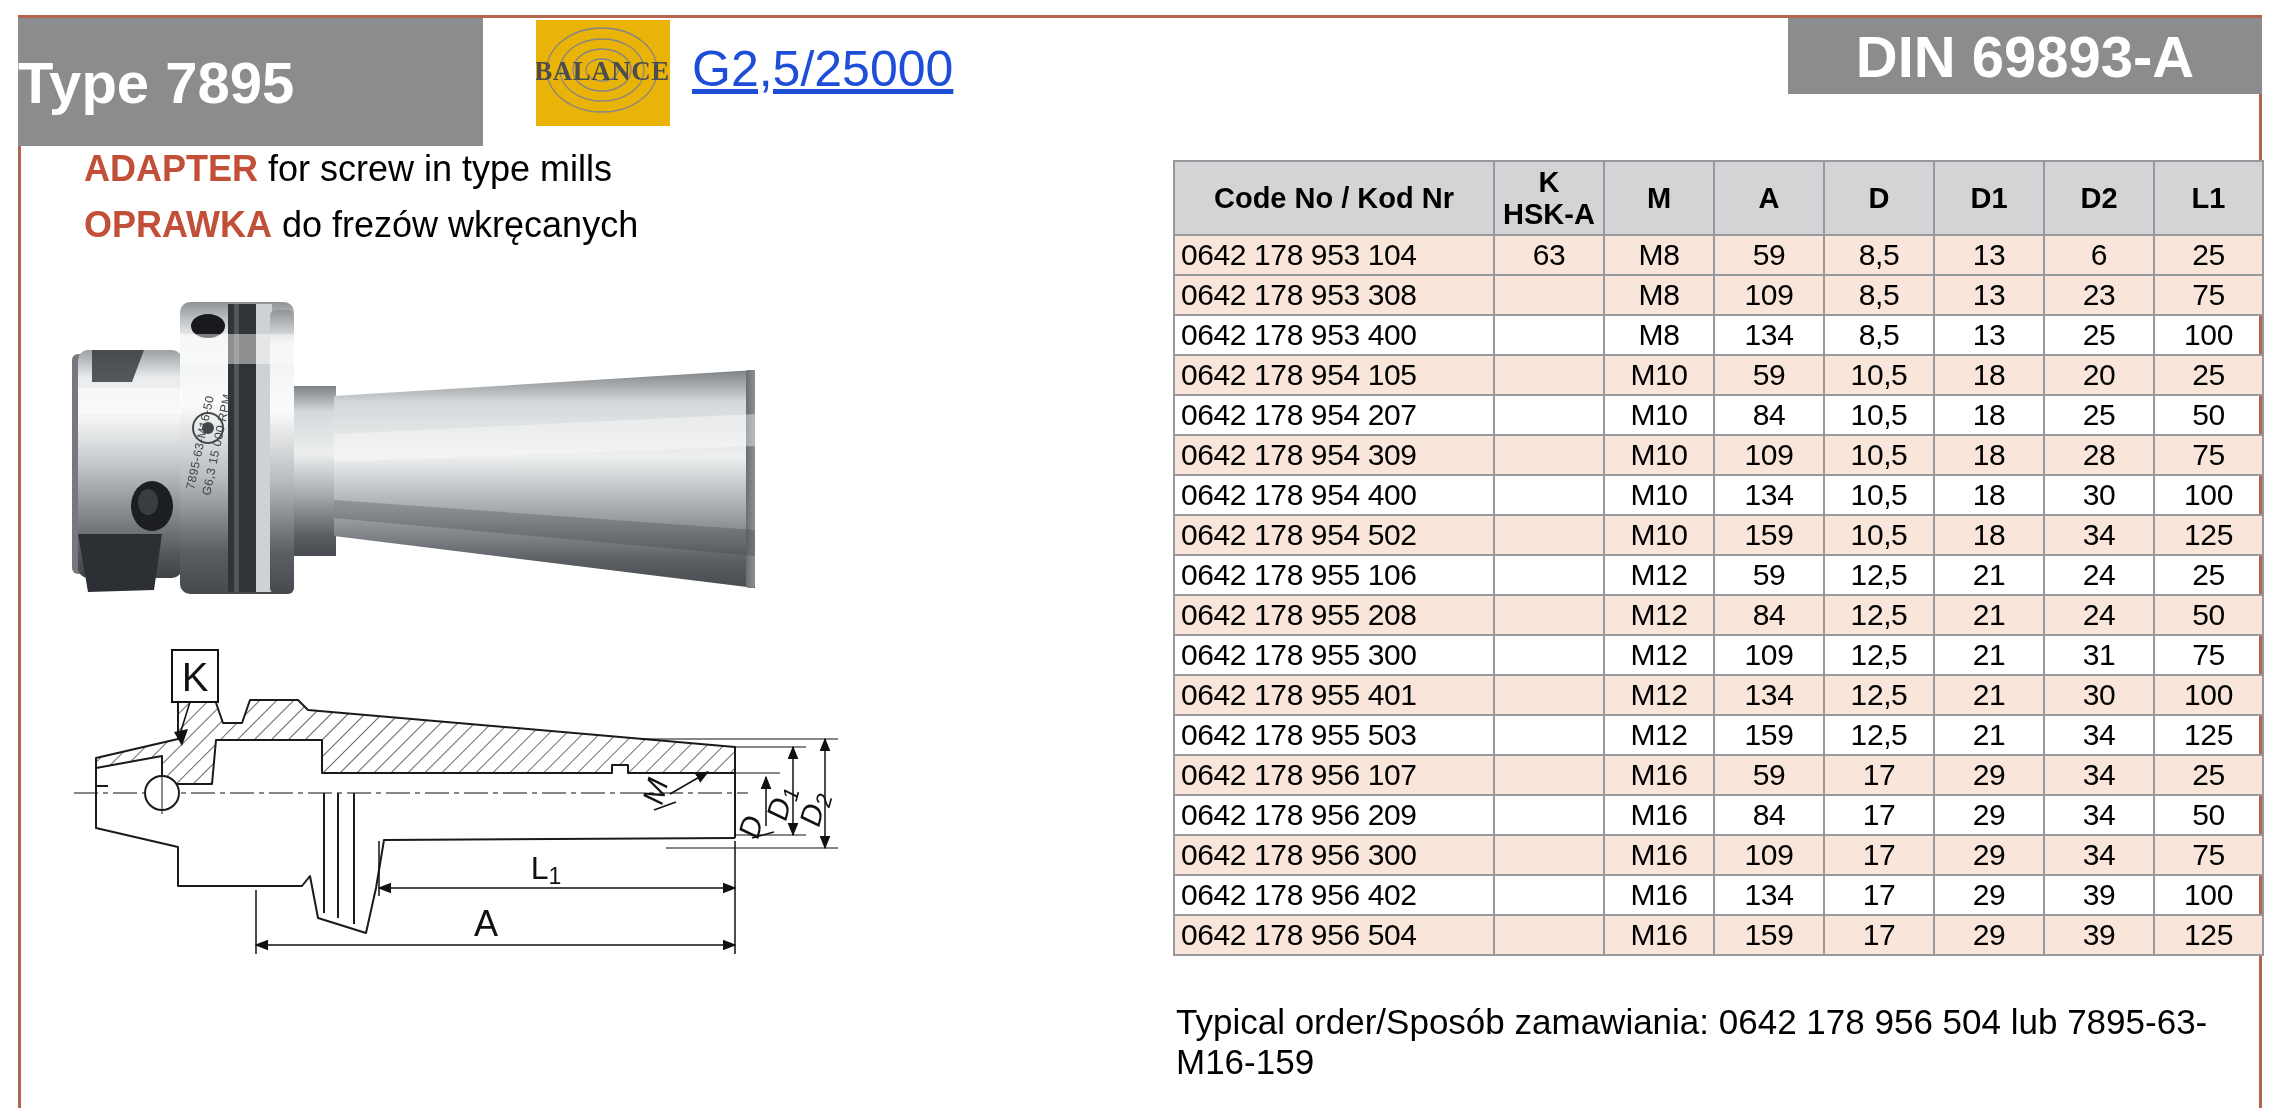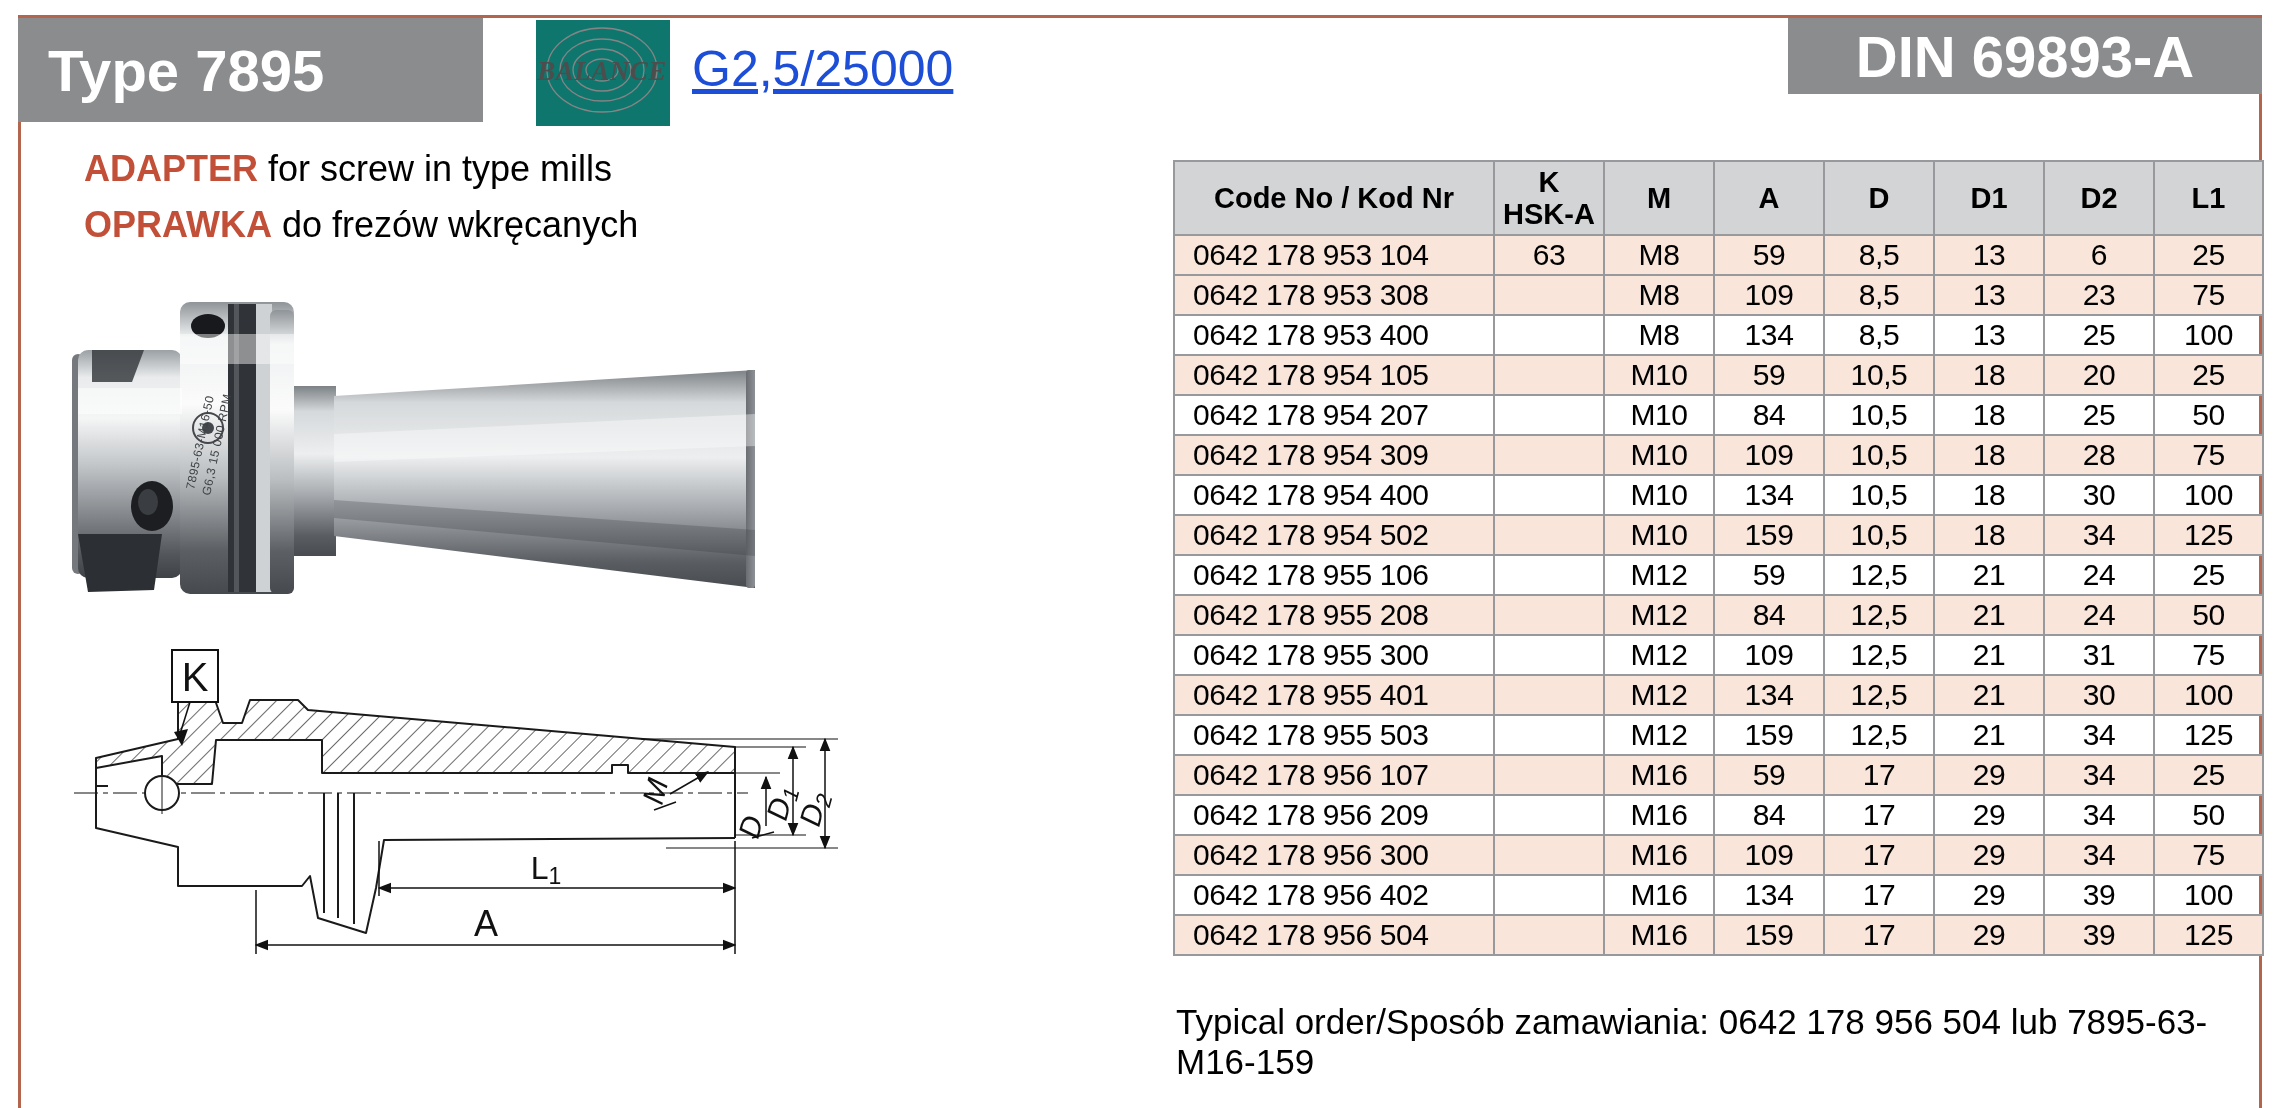--- a/index.html
+++ b/index.html
@@ -7,37 +7,37 @@
         font-family:"Liberation Sans",sans-serif;color:#000;}
   .abs{position:absolute;}
   
   .frame{background:#b3664d;}
   #frame-top{left:18px;top:15px;width:2244px;height:3px;}
   #frame-left{left:18px;top:15px;width:3px;height:1093px;}
   #frame-right{left:2259px;top:15px;width:3px;height:1093px;}
   
   .graybox{background:#8a8c8e;color:#fff;font-weight:bold;font-size:58px;
            display:flex;align-items:center;}
-  #type-box{left:18px;top:18px;width:465px;height:104px;padding-left:30px;box-sizing:border-box;}
+  #type-box{left:18px;top:18px;width:465px;height:128px;box-sizing:border-box;}
   #din-box{left:1788px;top:18px;width:474px;height:76px;justify-content:center;}
-  #balance-wrap{left:536px;top:20px;width:134px;height:106px;background:#0f766e;font-style:italic;}
+  #balance-wrap{left:536px;top:20px;width:134px;height:106px;background:#eab308;}
   #g-label{left:692px;top:40px;font-size:50px;color:#1d4ed8;text-decoration:underline;}
   
   .desc{left:84px;font-size:36px;color:#000;}
   #desc-en{top:148px;}
   #desc-pl{top:204px;}
   .hl{color:#c24f38;font-weight:bold;}
   
   #spec-table{left:1173px;top:160px;width:1089px;border-collapse:collapse;table-layout:fixed;
               border:2px solid #7e8083;}
   #spec-table th,#spec-table td{border:2px solid #97999c;overflow:hidden;white-space:nowrap;}
   #spec-table th{background:#d2d4d6;font-weight:bold;font-size:29px;height:72px;line-height:1.12;
                  text-align:center;padding:0 2px;}
   #spec-table td{height:38px;font-size:30px;text-align:center;padding:0;letter-spacing:-0.4px;}
-  #spec-table td.code{text-align:left;padding-left:18px;}
+  #spec-table td.code{text-align:left;padding-left:6px;}
   #spec-table tr.pink td{background:#f9e5da;}
   #typical-order{left:1176px;top:1002px;font-size:35px;color:#000;}
   svg text{font-family:"Liberation Sans",sans-serif;}
   .serifword{font-family:"Liberation Serif",serif;font-weight:bold;}
 </style>
 </head>
 <body>
 
 <div class="page">
 

